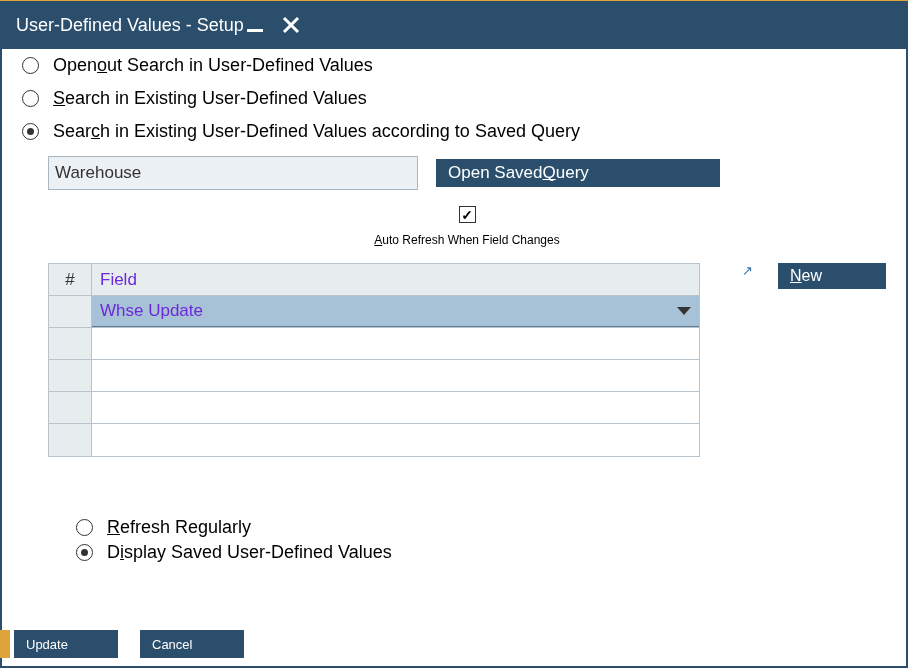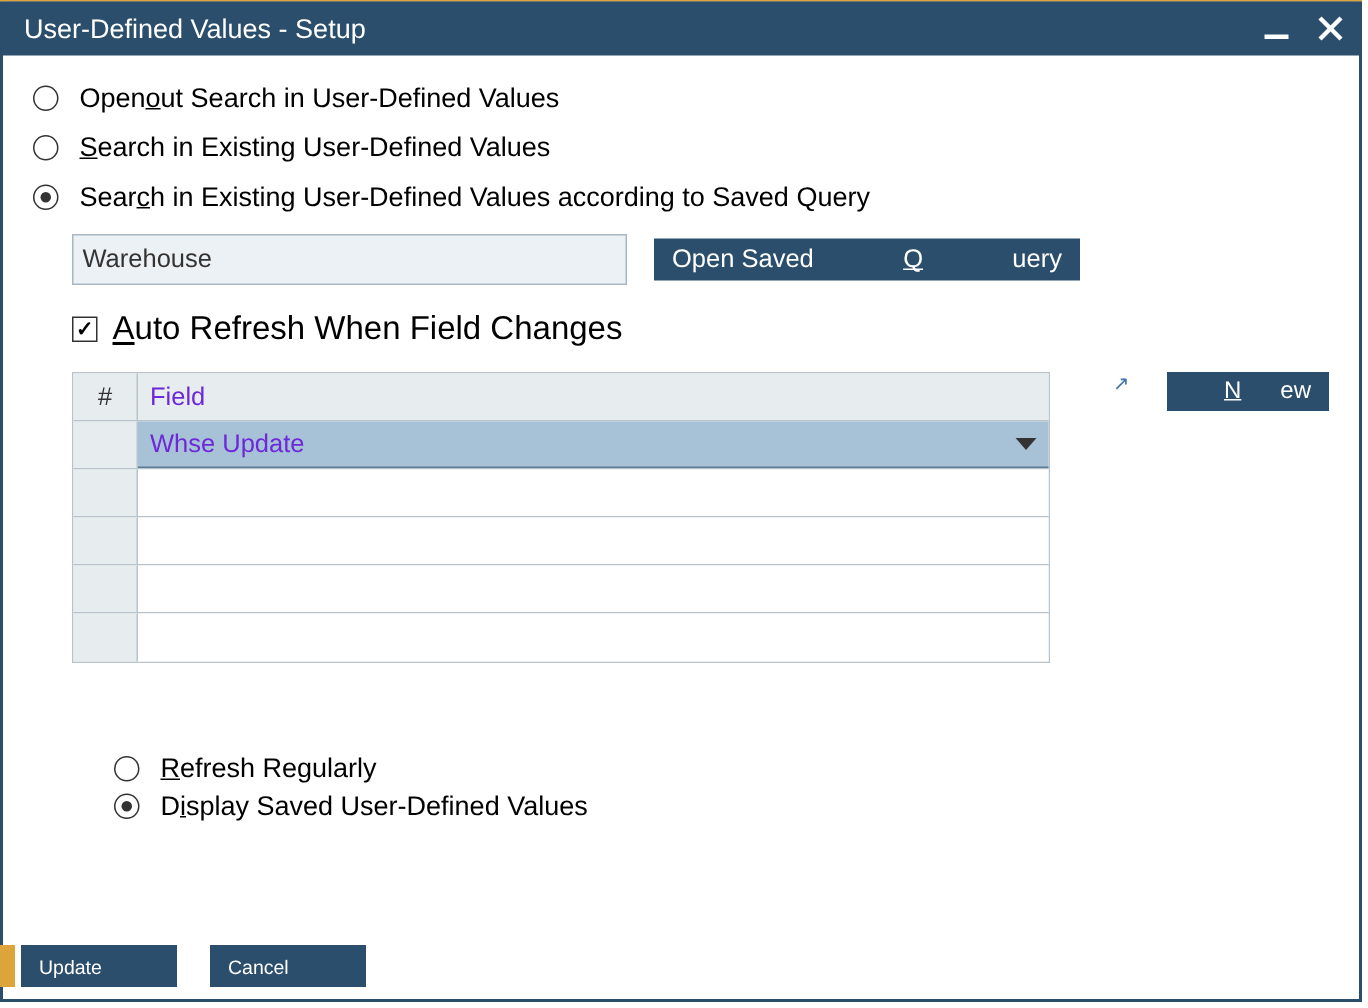--- a/index.html
+++ b/index.html
@@ -22,26 +22,25 @@
   }
   .gold-top {
     position: absolute;
     top: -2px; left: -2px; right: -2px;
     height: 2px;
     background: #dca43a;
   }
   .titlebar {
     position: absolute;
     top: 0; left: 0; right: 0;
-    height: 36px;
+    height: 48px;
     background: #2a4e6c;
     color: #fff;
     display: flex;
     align-items: center;
-    justify-content: space-between;
     padding: 0 8px 0 14px;
     font-size: 18px;
     box-sizing: border-box;
   }
   .title-controls { display:flex; align-items:center; gap:14px; }
   .title-ctrl { cursor:pointer; display:flex; align-items:center; justify-content:center; width:22px; height:22px; }
   .client {
     position: absolute;
     top: 36px; left: 0; right: 0; bottom: 0;
     padding: 18px 20px 14px 20px;
@@ -86,32 +85,33 @@
     box-sizing:border-box;
   }
   .btn-primary {
     background:#2a4e6c;
     color:#fff;
     font-size:17px;
     height:28px;
     border:none;
     display:flex;
     align-items:center;
-    justify-content:space-between;
+    justify-content:flex-start;
     padding:0 12px;
     cursor:pointer;
   }
   .btn-open-query { width:284px; }
 
   
   .check-row {
     display:flex; align-items:center; gap:10px;
     margin-left:26px;
-    font-size:22px;
+    font-size:12px;
     margin-bottom:16px;
+    flex-direction:column;
   }
   .checkbox {
     width:17px; height:17px;
     border:1px solid #333;
     box-sizing:border-box;
     display:flex; align-items:center; justify-content:center;
     cursor:pointer;
   }
   .checkbox.checked::after {
     content:"✓";

